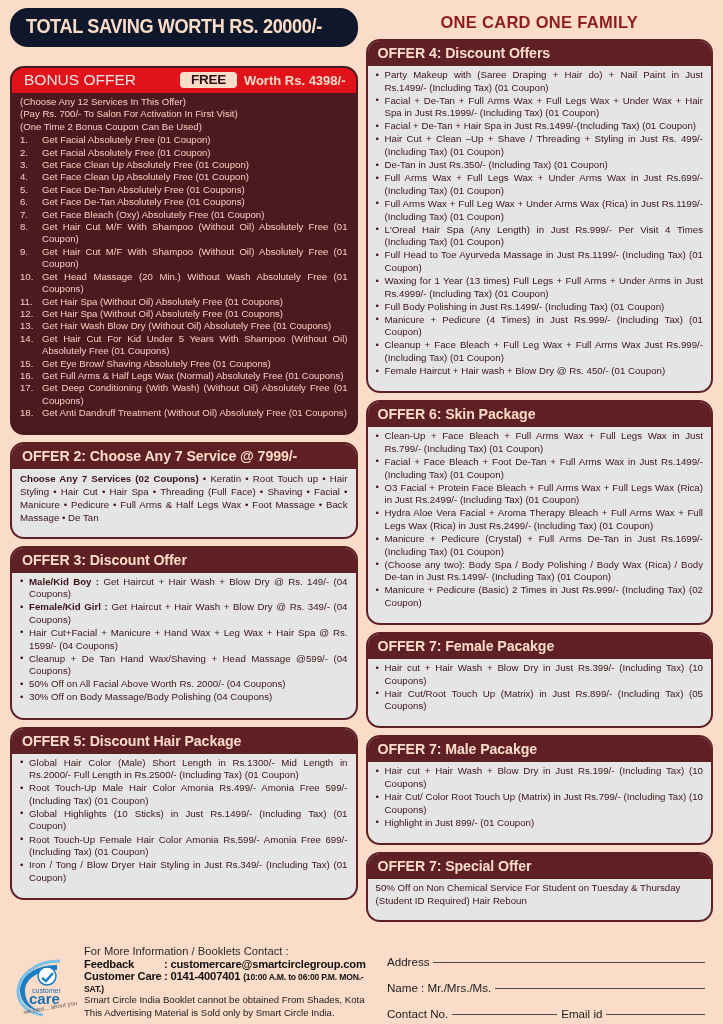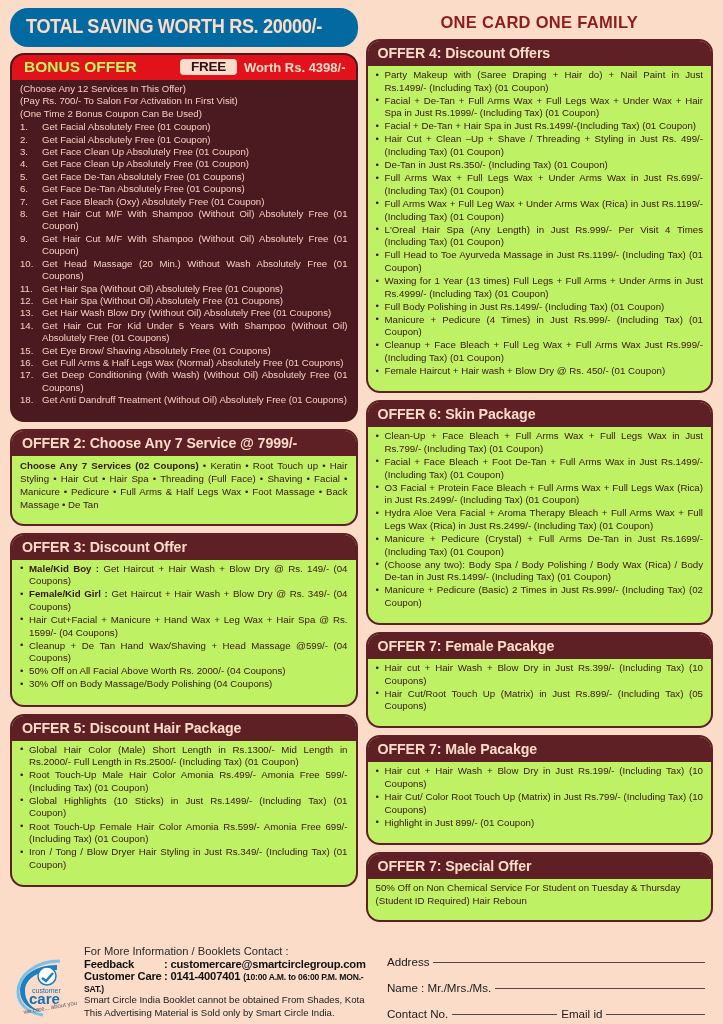--- a/index.html
+++ b/index.html
@@ -13,24 +13,24 @@
     position: relative;
     width: 723px; height: 1024px;
     background: #fadcc8;
     padding: 8px 10px 0 10px;
   }
   .cols { display: flex; gap: 8px; align-items: flex-start; }
   .col { width: 349px; }
 
   
   .banner {
-    background: #0369a1;
+    background: #0f172a;
     border-radius: 18px;
     padding: 7px 12px 9px 16px;
-    margin-bottom: 6px;
+    margin-bottom: 19px;
   }
   .banner-text {
     color: #fadcc8;
     font-weight: bold;
     font-size: 19.5px;
     letter-spacing: -0.4px;
     transform: scaleX(0.93);
     transform-origin: left center;
     white-space: nowrap;
   }
@@ -40,21 +40,21 @@
     text-align: center;
     color: #8f1c1c;
     font-weight: bold;
     font-size: 16.5px;
     letter-spacing: 0.3px;
     padding: 5px 0 7px 0;
   }
 
   
   .card {
-    background: #bef264;
+    background: #e5e5e5;
     border: 2.2px solid #5e1f25;
     border-radius: 14px;
     margin-bottom: 7px;
     overflow: hidden;
   }
   .card-head {
     background: #5e1f25;
     color: #fadcc8;
     font-weight: bold;
     font-size: 14.2px;
@@ -65,21 +65,21 @@
 
   
   .card.dark { background: #4b1a20; border-color: #4b1a20; }
   .card.dark .card-body { color: #f3cfc0; }
 
   .bonus-head {
     display: flex; align-items: center; justify-content: space-between;
     background: #e1121a; padding: 3px 10px 4px 12px;
   }
   .bonus-head .bh-l {
-    color: #bef264; font-weight: bold; font-size: 15.5px;
+    color: #e5e5e5; font-weight: normal; font-size: 15.5px;
   }
   .bonus-head .bh-r { display: flex; align-items: center; gap: 7px; }
   .free-pill {
     background: #fadcc8; color: #2b1216;
     font-weight: bold; font-size: 13.5px;
     border-radius: 4px; padding: 0px 11px 1px 11px;
     letter-spacing: -0.3px;
   }
   .bh-worth { color: #fadcc8; font-weight: bold; font-size: 13px; }
 

